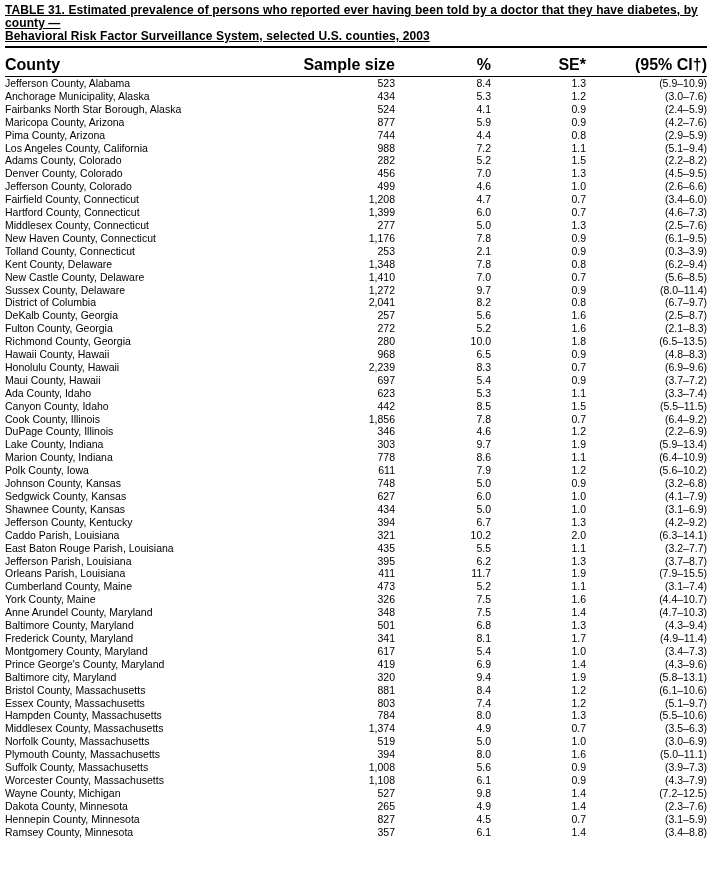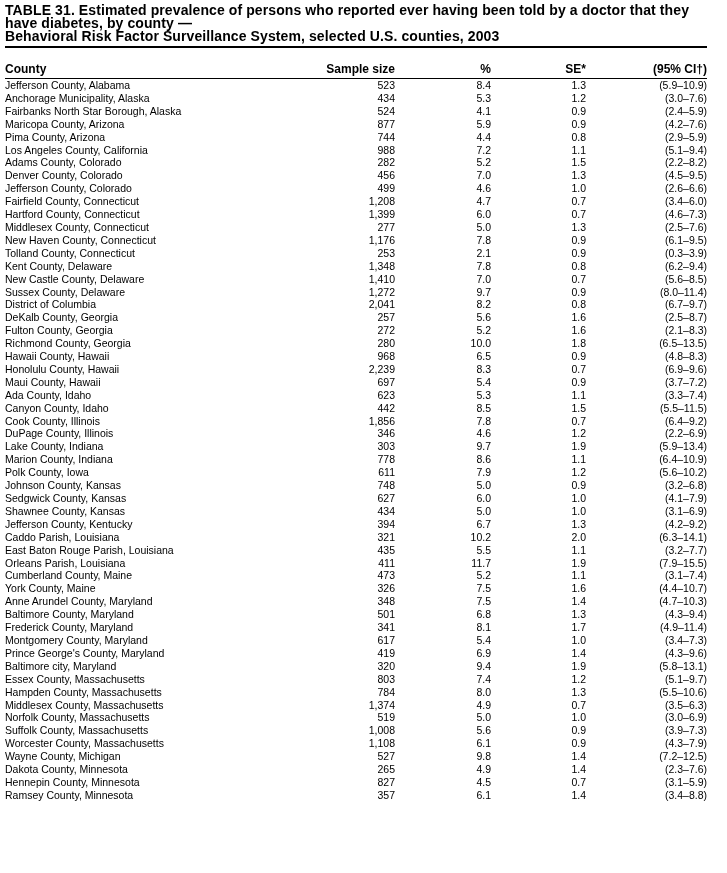--- a/index.html
+++ b/index.html
@@ -10,37 +10,38 @@
     font-family: "Liberation Sans", sans-serif;
   }
   .page {
     width: 727px;
     height: 873px;
     box-sizing: border-box;
     padding: 4px 20px 0 5px;
     overflow: hidden;
   }
   .table-title {
-    font-size: 14px;
+    font-size: 12px;
     font-weight: bold;
     line-height: 13px;
     letter-spacing: 0.1px;
     border-bottom: 2.5px solid #000;
     padding-bottom: 3px;
+    text-decoration: underline;
   }
   table.data {
     width: 100%;
     border-collapse: collapse;
     table-layout: fixed;
   }
   table.data th {
-    font-size: 12px;
+    font-size: 16px;
     font-weight: bold;
     border-bottom: 1px solid #000;
-    padding: 14px 0 2px 0;
+    padding: 8px 0 2px 0;
     vertical-align: bottom;
     white-space: nowrap;
   }
   table.data td {
     font-size: 10.5px;
     line-height: 12.9px;
     padding: 0;
     white-space: nowrap;
     overflow: hidden;
   }
@@ -372,20 +373,27 @@
   </tr>
 
   <tr>
     <td class="county">East Baton Rouge Parish, Louisiana</td>
     <td class="num">435</td>
     <td class="num">5.5</td>
     <td class="num">1.1</td>
     <td class="num">(3.2–7.7)</td>
   </tr>
 
+  <tr>
+    <td class="county">Jefferson Parish, Louisiana</td>
+    <td class="num">395</td>
+    <td class="num">6.2</td>
+    <td class="num">1.3</td>
+    <td class="num">(3.7–8.7)</td>
+  </tr>
 
   <tr>
     <td class="county">Orleans Parish, Louisiana</td>
     <td class="num">411</td>
     <td class="num">11.7</td>
     <td class="num">1.9</td>
     <td class="num">(7.9–15.5)</td>
   </tr>
 
   <tr>
@@ -445,20 +453,27 @@
   </tr>
 
   <tr>
     <td class="county">Baltimore city, Maryland</td>
     <td class="num">320</td>
     <td class="num">9.4</td>
     <td class="num">1.9</td>
     <td class="num">(5.8–13.1)</td>
   </tr>
 
+  <tr>
+    <td class="county">Bristol County, Massachusetts</td>
+    <td class="num">881</td>
+    <td class="num">8.4</td>
+    <td class="num">1.2</td>
+    <td class="num">(6.1–10.6)</td>
+  </tr>
 
   <tr>
     <td class="county">Essex County, Massachusetts</td>
     <td class="num">803</td>
     <td class="num">7.4</td>
     <td class="num">1.2</td>
     <td class="num">(5.1–9.7)</td>
   </tr>
 
   <tr>
@@ -478,20 +493,27 @@
   </tr>
 
   <tr>
     <td class="county">Norfolk County, Massachusetts</td>
     <td class="num">519</td>
     <td class="num">5.0</td>
     <td class="num">1.0</td>
     <td class="num">(3.0–6.9)</td>
   </tr>
 
+  <tr>
+    <td class="county">Plymouth County, Massachusetts</td>
+    <td class="num">394</td>
+    <td class="num">8.0</td>
+    <td class="num">1.6</td>
+    <td class="num">(5.0–11.1)</td>
+  </tr>
 
   <tr>
     <td class="county">Suffolk County, Massachusetts</td>
     <td class="num">1,008</td>
     <td class="num">5.6</td>
     <td class="num">0.9</td>
     <td class="num">(3.9–7.3)</td>
   </tr>
 
   <tr>

